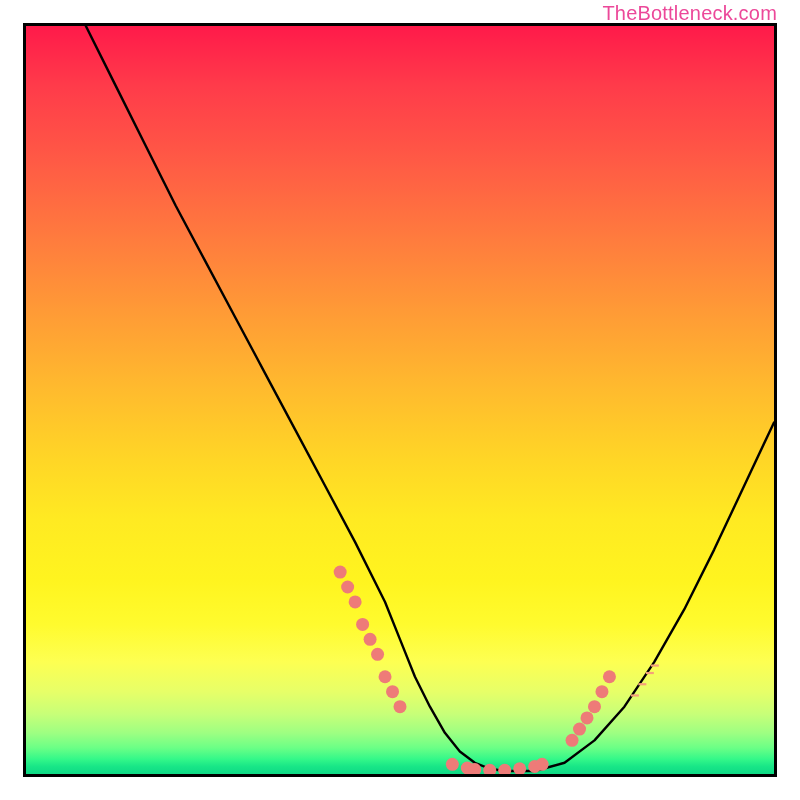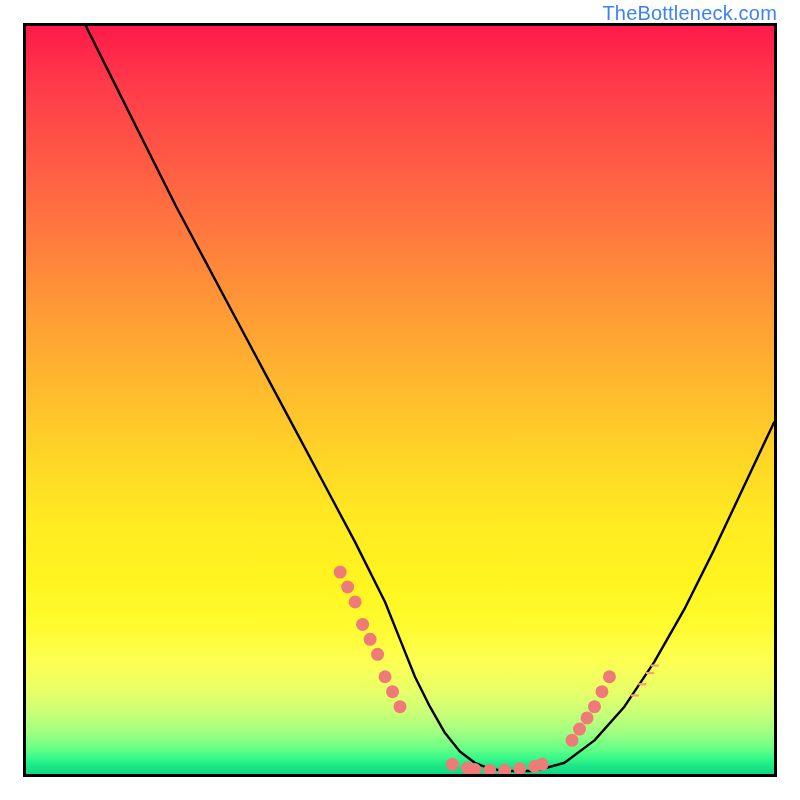--- a/index.html
+++ b/index.html
@@ -61,21 +61,21 @@
     width: 100%;
     height: 100%;
   }
   .watermark {
     position: absolute;
     top: 2px;
     right: 23px;
     font-family: Arial, Helvetica, sans-serif;
     font-size: 20px;
     font-weight: 500;
-    color: #3b82f6;
+    color: #ec4899;
     letter-spacing: 0.2px;
   }
 </style>
 </head>
 <body>
 
 <div class="chart-frame">
 
   <div class="watermark">TheBottleneck.com</div>
 

